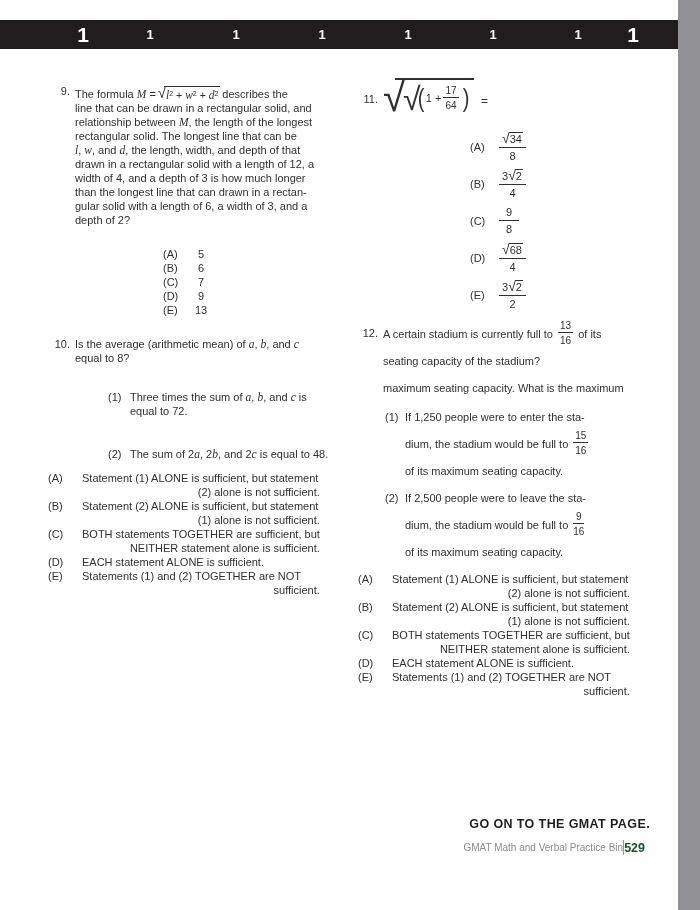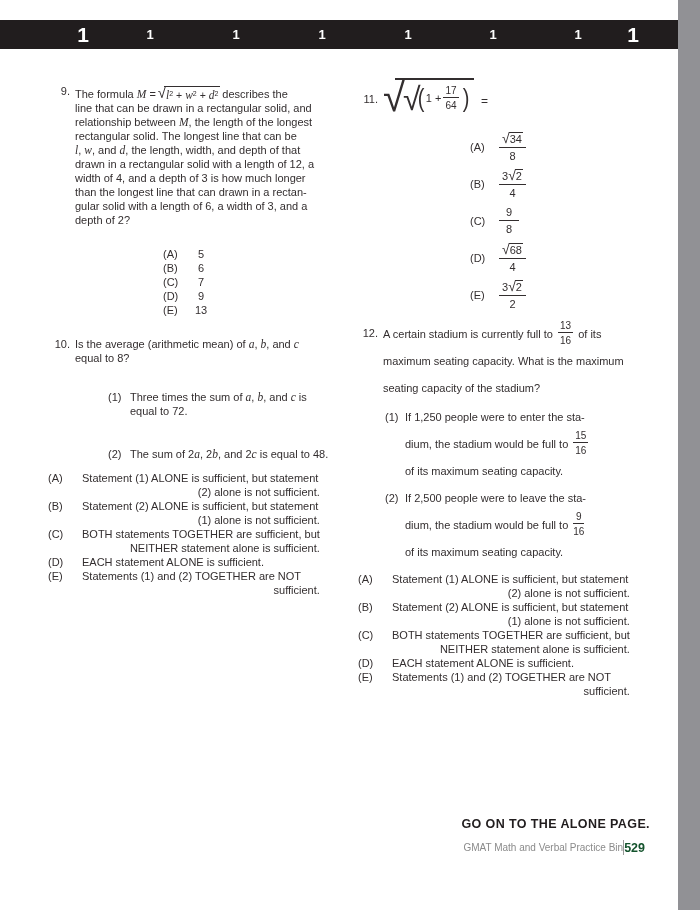--- a/index.html
+++ b/index.html
@@ -268,22 +268,22 @@
       </span>
     </div>
   </div>
 
   <div class="block qrow" style="left:348px;top:320px">
     <div class="qnum" style="margin-top:6px">12.</div>
     <div>
       <div class="wline">
         <span>A certain stadium is currently full to </span><span class="ifrac"><span class="fn">13</span><span class="fd">16</span></span><span> of its</span>
       </div>
+      <div class="wline"><span>seating capacity of the stadium?</span></div>
       <div class="wline"><span>maximum seating capacity. What is the maximum</span></div>
-      <div class="wline"><span>seating capacity of the stadium?</span></div>
     </div>
   </div>
 
   <div class="block stmt q12s" style="left:385px;top:403px">
     <span class="slabel" style="padding-top:7px">(1)</span>
     <span>
       <div class="wline"><span>If 1,250 people were to enter the sta-</span></div>
       <div class="wline">
         <span>dium, the stadium would be full to </span><span class="ifrac"><span class="fn">15</span><span class="fd">16</span></span>
       </div>
@@ -332,20 +332,20 @@
     </div>
     <div class="ds-row">
       <div class="l1">
           <span class="ds-letter">(E)</span>
           <span>Statements (1) and (2) TOGETHER are NOT</span>
         </div>
       <div class="ds-cont">sufficient.</div>
     </div>
   </div>
 
-  <div class="goon">GO ON TO THE ALONE PAGE.</div>
+  <div class="goon">GO ON TO THE GMAT PAGE.</div>
   <div class="bookrow">
     <span class="book-title">GMAT Math and Verbal Practice Bin</span>
     <span class="fsep"></span>
     <span class="page-num">529</span>
   </div>
 
 </div>
 
 </body></html>

